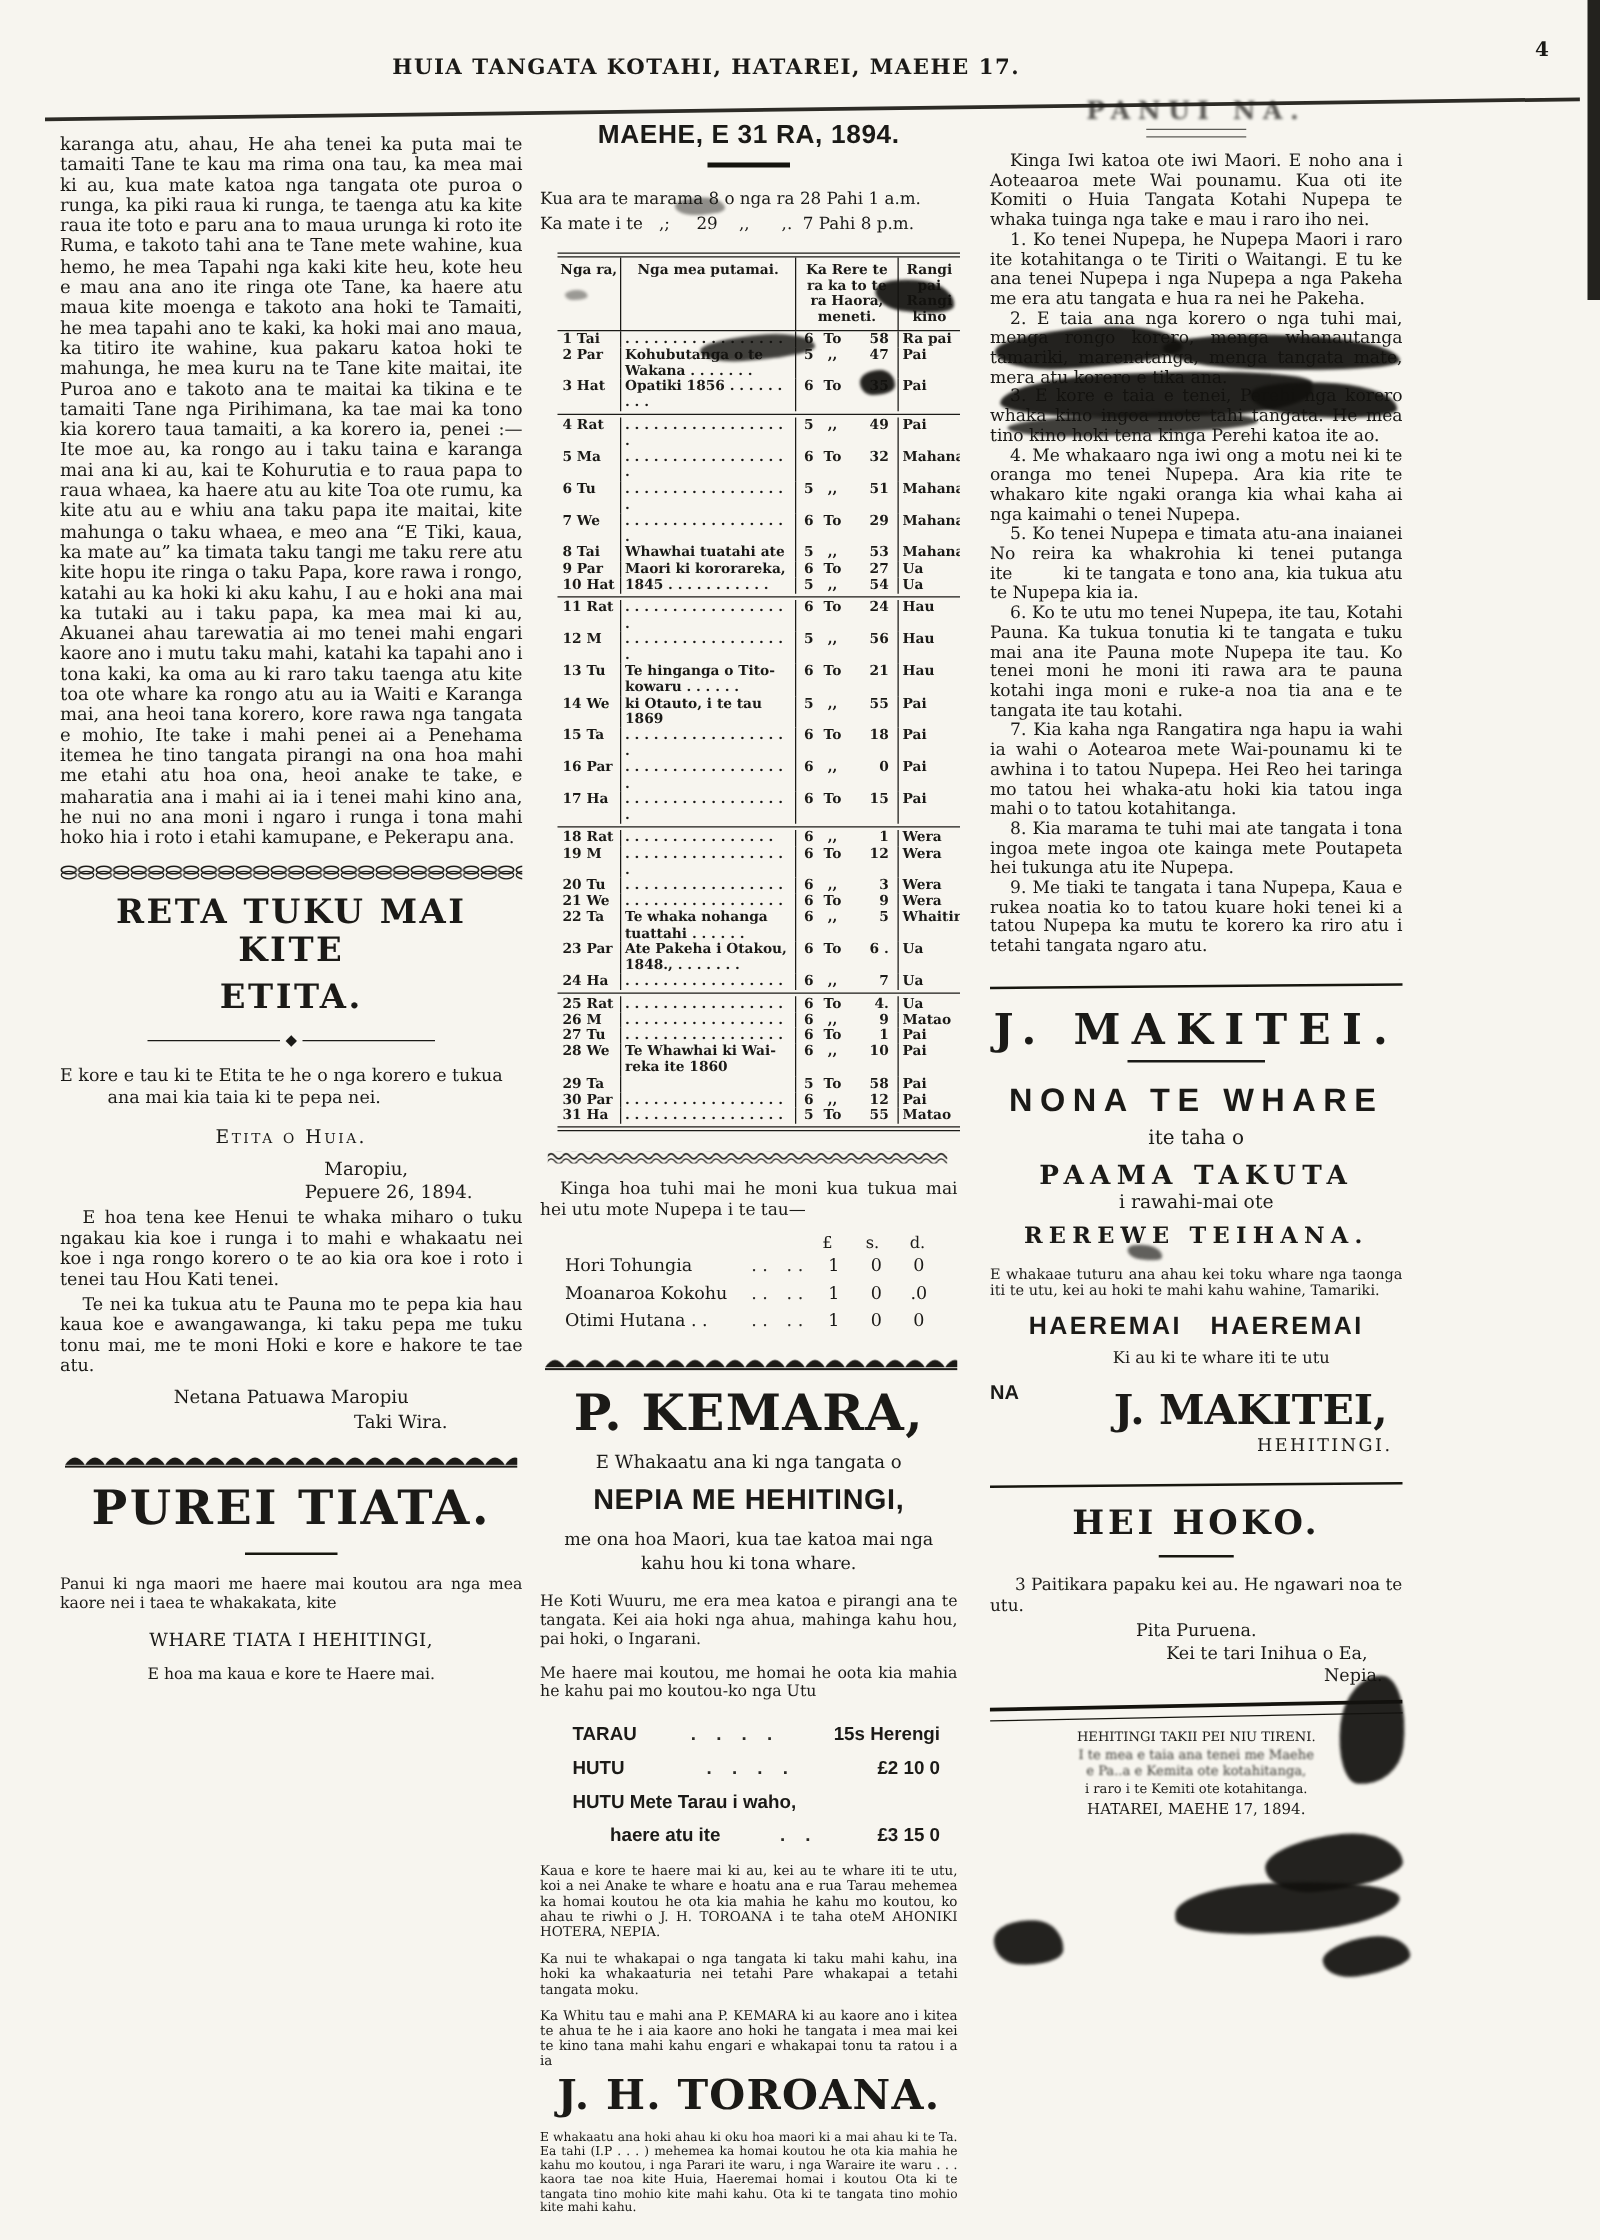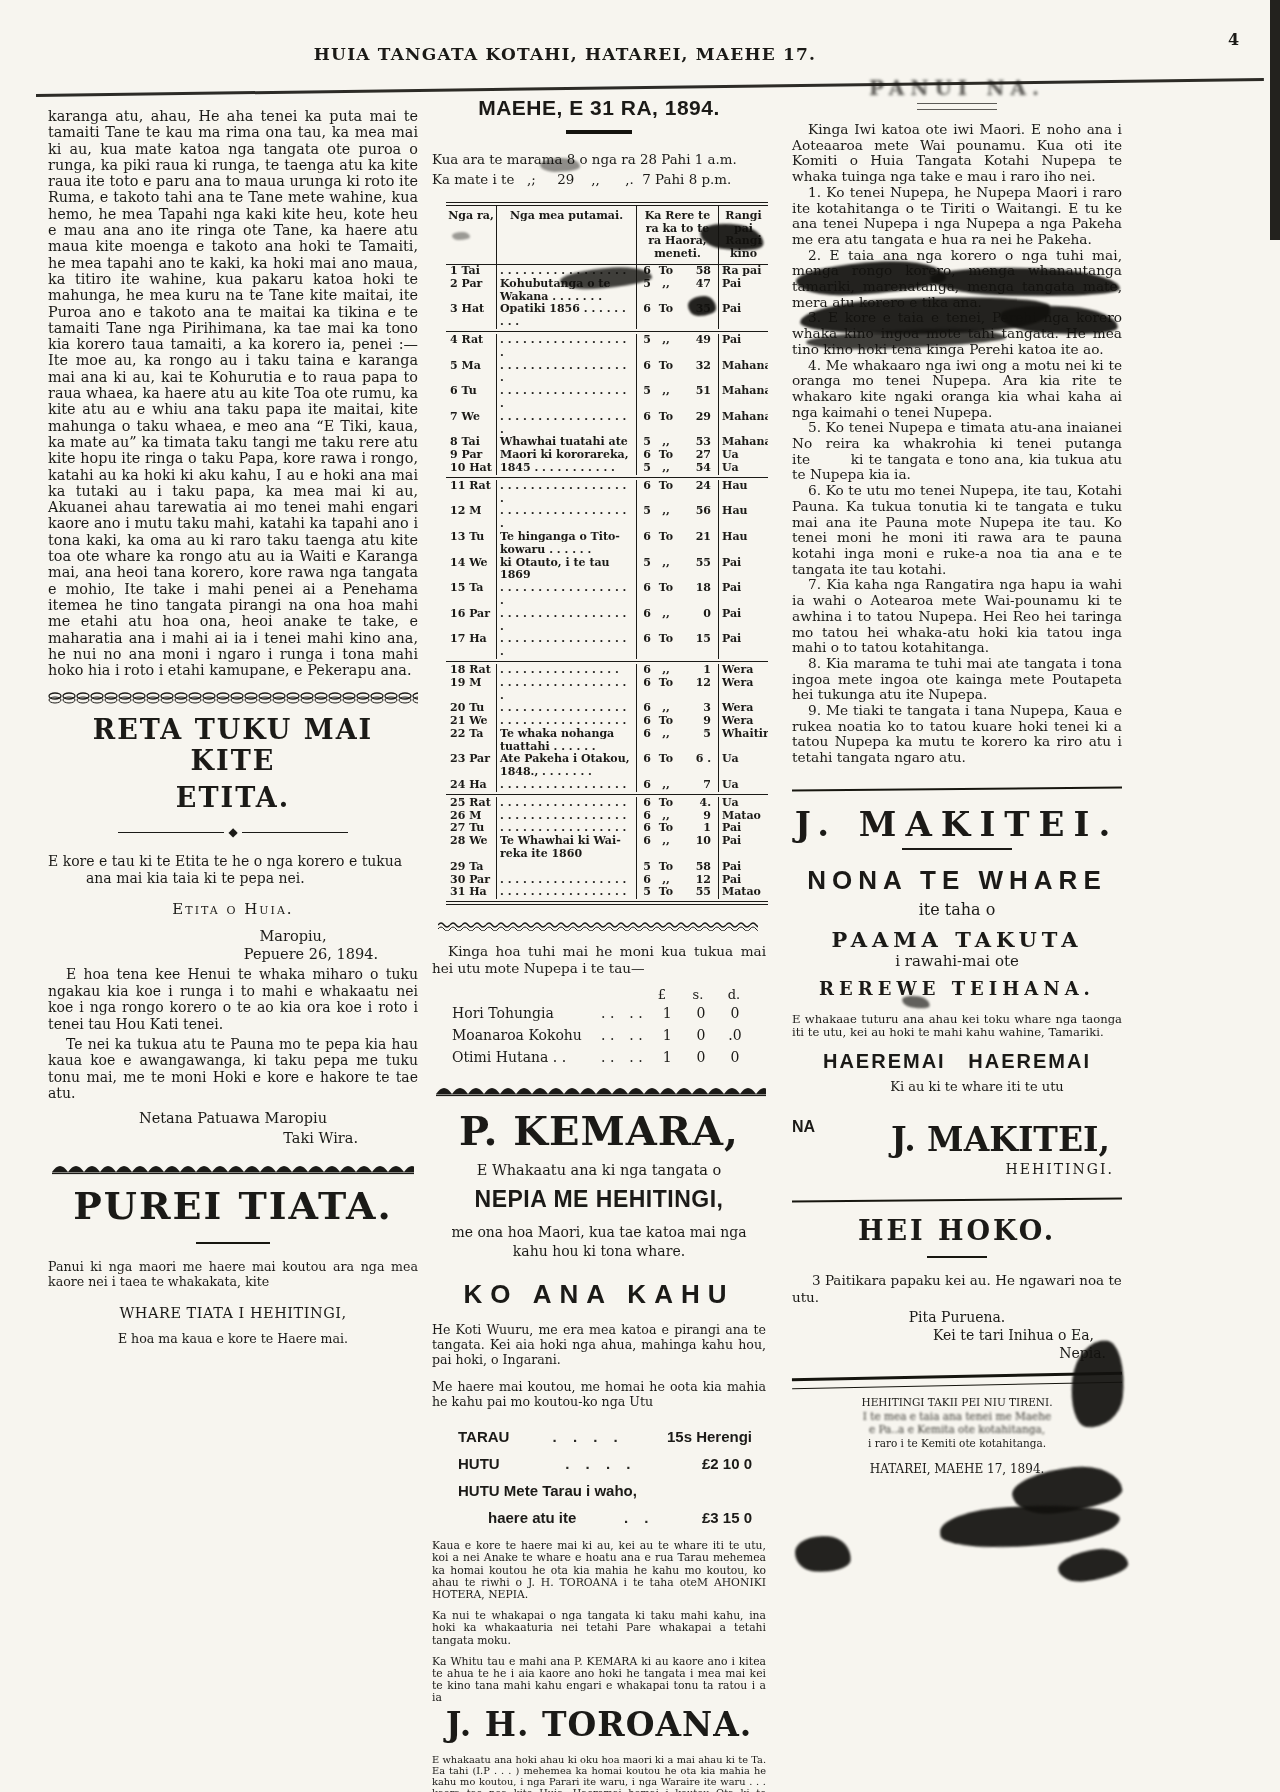--- a/index.html
+++ b/index.html
@@ -93,34 +93,34 @@
   .mak-name{font-size:34px;font-weight:bold;letter-spacing:9px;text-align:center;}
   .mak-ul{width:110px;height:5px;border-top:2px solid #1b1a17;margin:4px auto 10px;}
   .nona{font-family:"Liberation Sans",sans-serif;font-weight:bold;font-size:26px;letter-spacing:6px;text-align:center;margin-top:6px;}
   .itetaha{font-size:16px;text-align:center;margin-top:4px;}
   .paama{font-size:21px;font-weight:bold;letter-spacing:5px;text-align:center;margin-top:8px;}
   .irawahi{font-size:15px;text-align:center;margin-top:0;}
   .rerewe{font-size:18px;font-weight:bold;letter-spacing:5px;text-align:center;margin-top:8px;}
   .mak-p{font-size:11.6px;line-height:13.4px;margin-top:14px;text-align:justify;}
   .haeremai{font-family:"Liberation Sans",sans-serif;font-weight:bold;font-size:20px;letter-spacing:2px;text-align:center;margin-top:10px;white-space:pre;}
   .kiau{font-size:13px;text-align:center;padding-left:40px;margin-top:6px;}
-  .na{font-family:"Liberation Sans",sans-serif;font-weight:bold;font-size:16px;margin-top:24px;}
+  .na{font-family:"Liberation Sans",sans-serif;font-weight:bold;font-size:16px;margin-top:12px;}
   .mak-sig{font-size:33px;font-weight:bold;text-align:right;padding-right:12px;margin-top:-16px;}
   .mak-loc{font-size:14px;letter-spacing:2px;text-align:right;padding-right:8px;margin-top:2px;font-variant:small-caps;}
   .hoko-h{font-size:27px;font-weight:bold;letter-spacing:3px;text-align:center;margin-top:14px;}
   .hoko-rule{width:60px;height:2.4px;background:#17160f;margin:10px auto 14px;}
   .hoko-p{font-size:13.5px;line-height:16.5px;text-indent:20px;}
   .hoko-name{font-size:14px;text-align:center;margin-top:4px;}
   .hoko-a1{font-size:14px;text-align:right;padding-right:28px;margin-top:2px;}
   .hoko-a2{font-size:14px;text-align:right;padding-right:16px;margin-top:2px;}
   .colo-rule{height:7px;border-top:3px solid #15140e;border-bottom:1.6px solid #15140e;
     transform:rotate(-1.1deg);margin:14px 0 10px;}
   .colo-line{font-size:10.5px;line-height:13.5px;text-align:center;}
   .colo-line:nth-of-type(2),.colo-line:nth-of-type(3){filter:blur(.8px);color:#3b3a34;}
-  .colo-line:nth-of-type(5){font-size:12px;margin-top:13px;}
+  .colo-line:nth-of-type(5){font-size:12px;margin-top:3px;}
   
   .blot{position:absolute;background:#12110e;filter:blur(1.2px);opacity:.92;
     border-radius:58% 42% 64% 36% / 48% 62% 38% 52%;}
   .edgebar{position:absolute;left:1270px;top:0;width:10px;height:240px;background:#23221e;filter:blur(.6px);}
   svg.divfill{display:block;}
 </style>
 </head>
 <body>
 
 <div id="page">
@@ -596,21 +596,20 @@
           </defs>
         <rect width="330" height="8" fill="url(#scal2)"></rect>
         <rect y="8.5" width="330" height="1.6" fill="#1b1a17"></rect>
       </svg>
     </div>
 
     <div class="kem-name">P. KEMARA,</div>
     <div class="kem-l1">E  Whakaatu  ana  ki  nga  tangata  o</div>
     <div class="kem-loc">NEPIA ME HEHITINGI,</div>
     <div class="kem-l2">me ona hoa Maori, kua tae katoa mai nga kahu hou ki tona whare.</div>
-    <div class="kahu-h">KO ANA KAHU</div>
     <p class="kahu-p just">He Koti Wuuru, me era mea katoa e pirangi ana te tangata.  Kei aia hoki nga ahua, mahinga kahu hou, pai hoki, o Ingarani.</p>
     <p class="kahu-p just">Me haere mai koutou, me homai he oota kia mahia he kahu pai mo koutou-ko nga Utu</p>
 
     <div class="prices">
 
         <div class="price-row">
           <span class="pl">TARAU</span>
           <span class="ps">. .        . .</span>
           <span class="pv">15s Herengi</span>
         </div>

